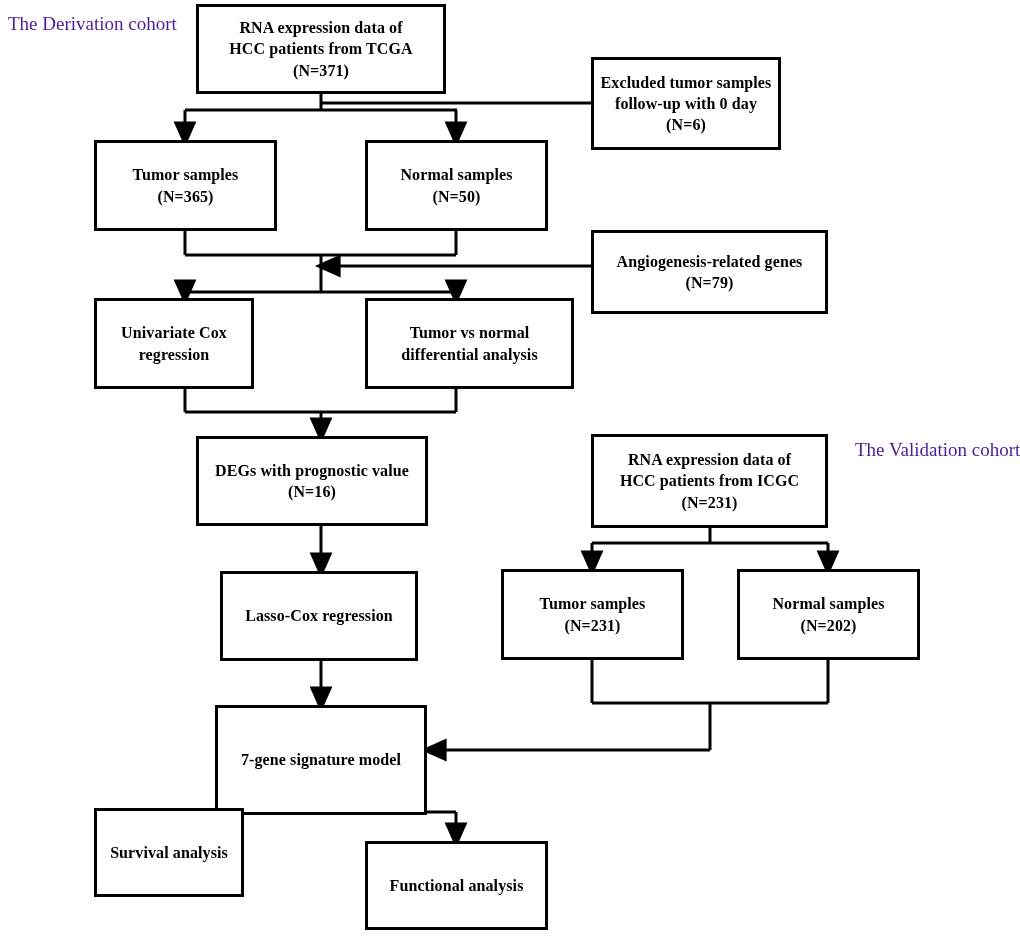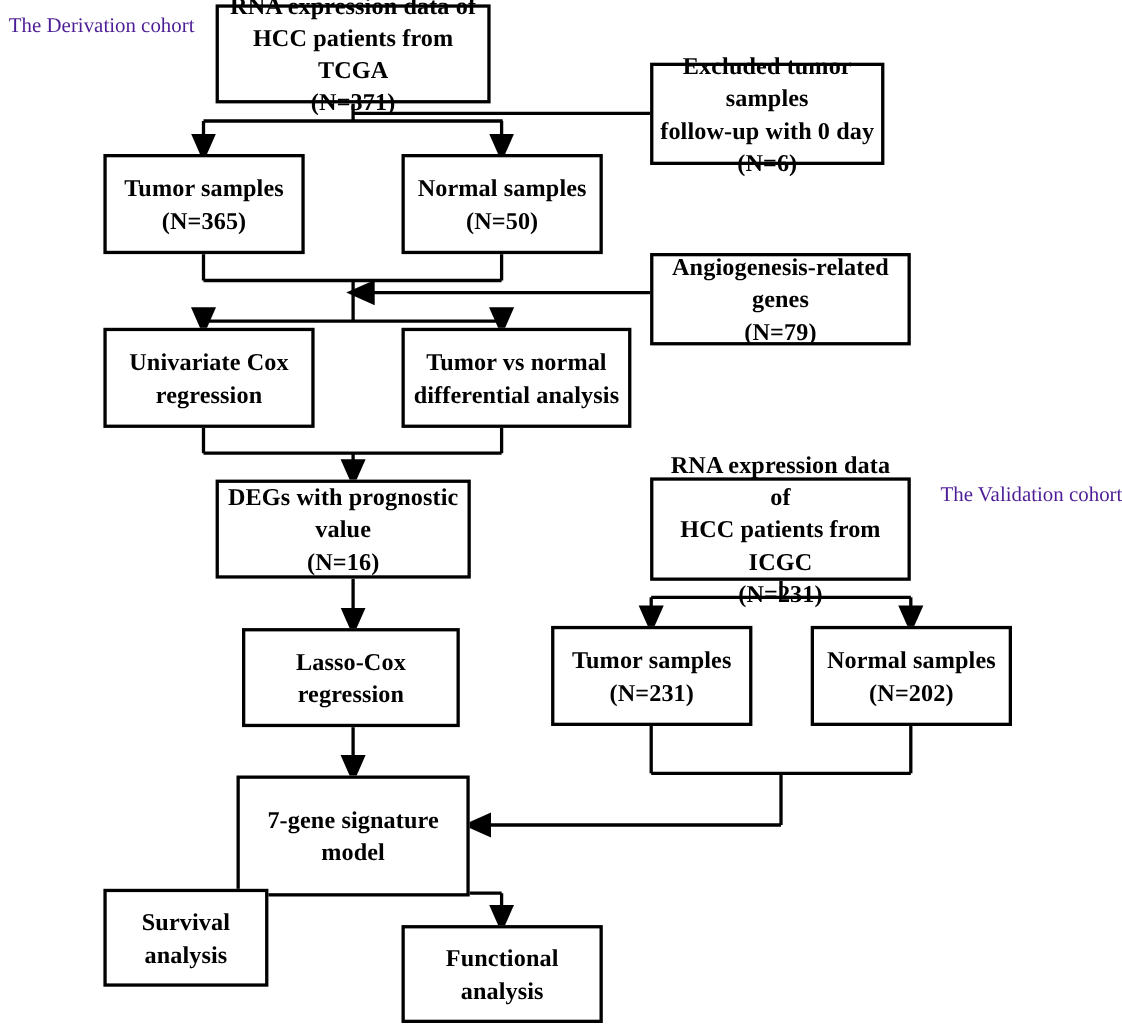--- a/index.html
+++ b/index.html
@@ -28,21 +28,21 @@
   .node {
     position: absolute;
     box-sizing: border-box;
     border: 3px solid #000000;
     background: #ffffff;
     display: flex;
     align-items: center;
     justify-content: center;
     text-align: center;
     font-weight: bold;
-    font-size: 22px;
+    font-size: 16px;
     line-height: 1.32;
     color: #000000;
     letter-spacing: 0.1px;
     padding: 14px 4px;
   }
   .node .nlines {
     width: 100%;
     white-space: pre-line;
   }
   .cohort-label {
@@ -121,42 +121,42 @@
   <div class="cohort-label" style="left:8px; top:14px;">The Derivation cohort</div>
 
   <div class="cohort-label" style="left:855px; top:440px;">The Validation cohort</div>
 
   <div class="node" style="left: 196px; top: 4px; width: 250px; height: 90px;">
     <span class="nlines">RNA expression data of
 HCC patients from TCGA
 (N=371)</span>
   </div>
 
-  <div class="node" style="left: 591px; top: 57px; width: 213px; height: 93px;">
+  <div class="node" style="left: 591px; top: 57px; width: 190px; height: 93px;">
     <span class="nlines">Excluded tumor samples
 follow-up with 0 day
 (N=6)</span>
   </div>
 
   <div class="node" style="left: 94px; top: 140px; width: 183px; height: 91px;">
     <span class="nlines">Tumor samples
 (N=365)</span>
   </div>
 
   <div class="node" style="left: 365px; top: 140px; width: 183px; height: 91px;">
     <span class="nlines">Normal samples
 (N=50)</span>
   </div>
 
   <div class="node" style="left: 591px; top: 230px; width: 237px; height: 84px;">
     <span class="nlines">Angiogenesis-related genes
 (N=79)</span>
   </div>
 
-  <div class="node" style="left: 94px; top: 298px; width: 192px; height: 91px;">
+  <div class="node" style="left: 94px; top: 298px; width: 160px; height: 91px;">
     <span class="nlines">Univariate Cox
 regression</span>
   </div>
 
   <div class="node" style="left: 365px; top: 298px; width: 209px; height: 91px;">
     <span class="nlines">Tumor vs normal
 differential analysis</span>
   </div>
 
   <div class="node" style="left: 196px; top: 436px; width: 232px; height: 90px;">

